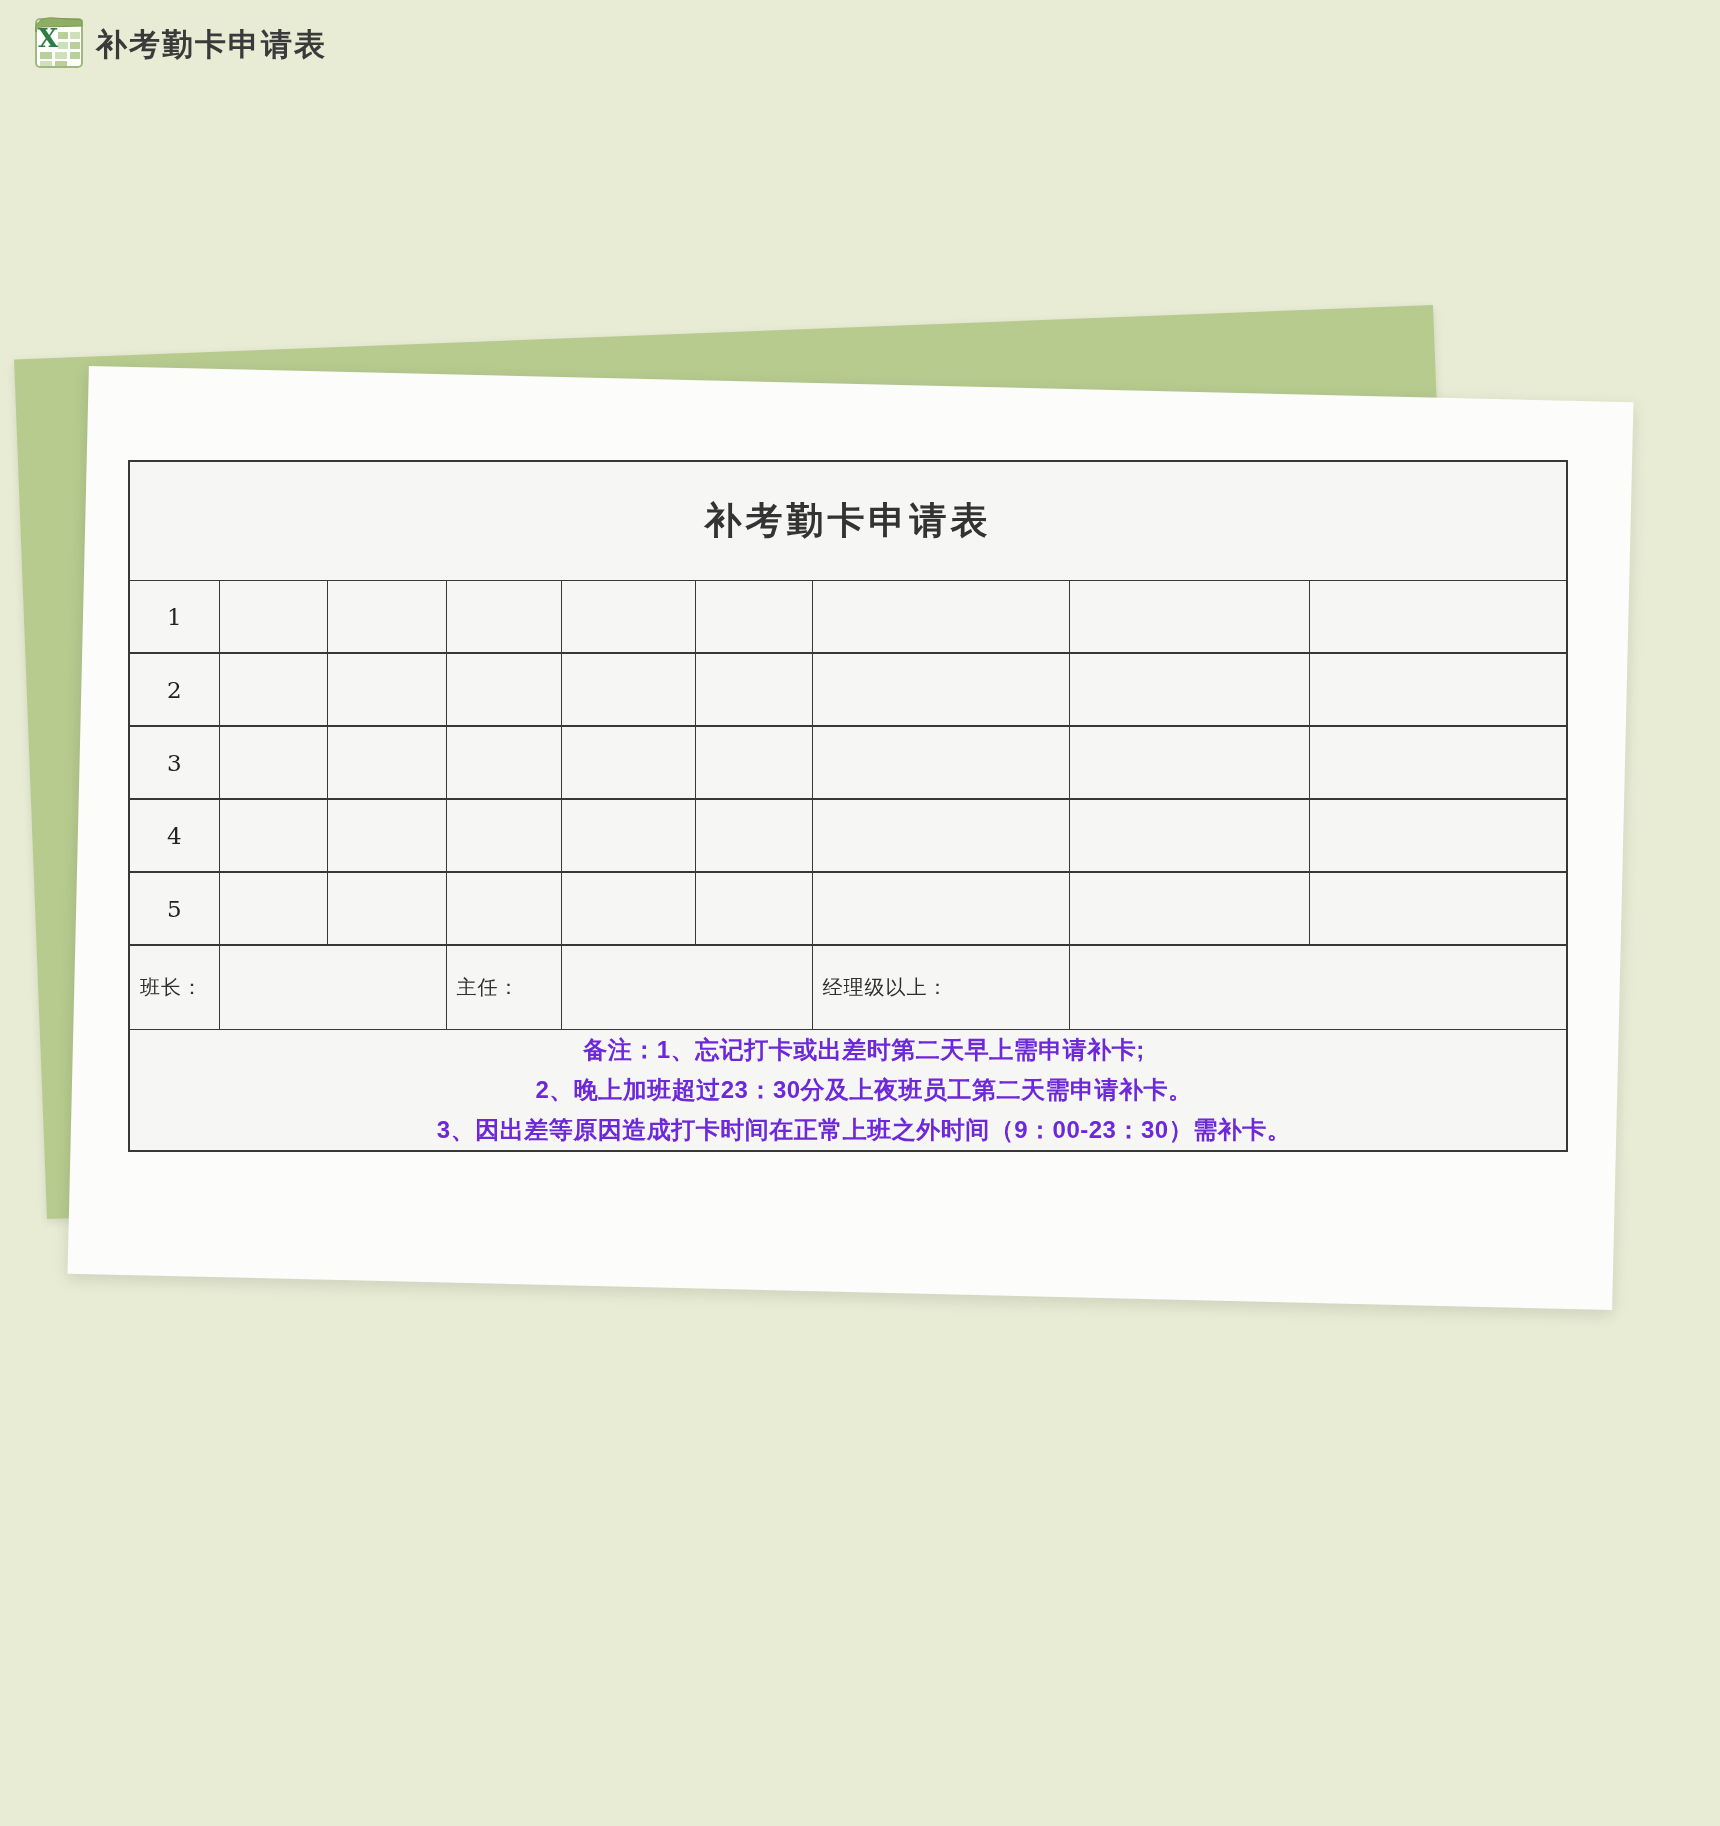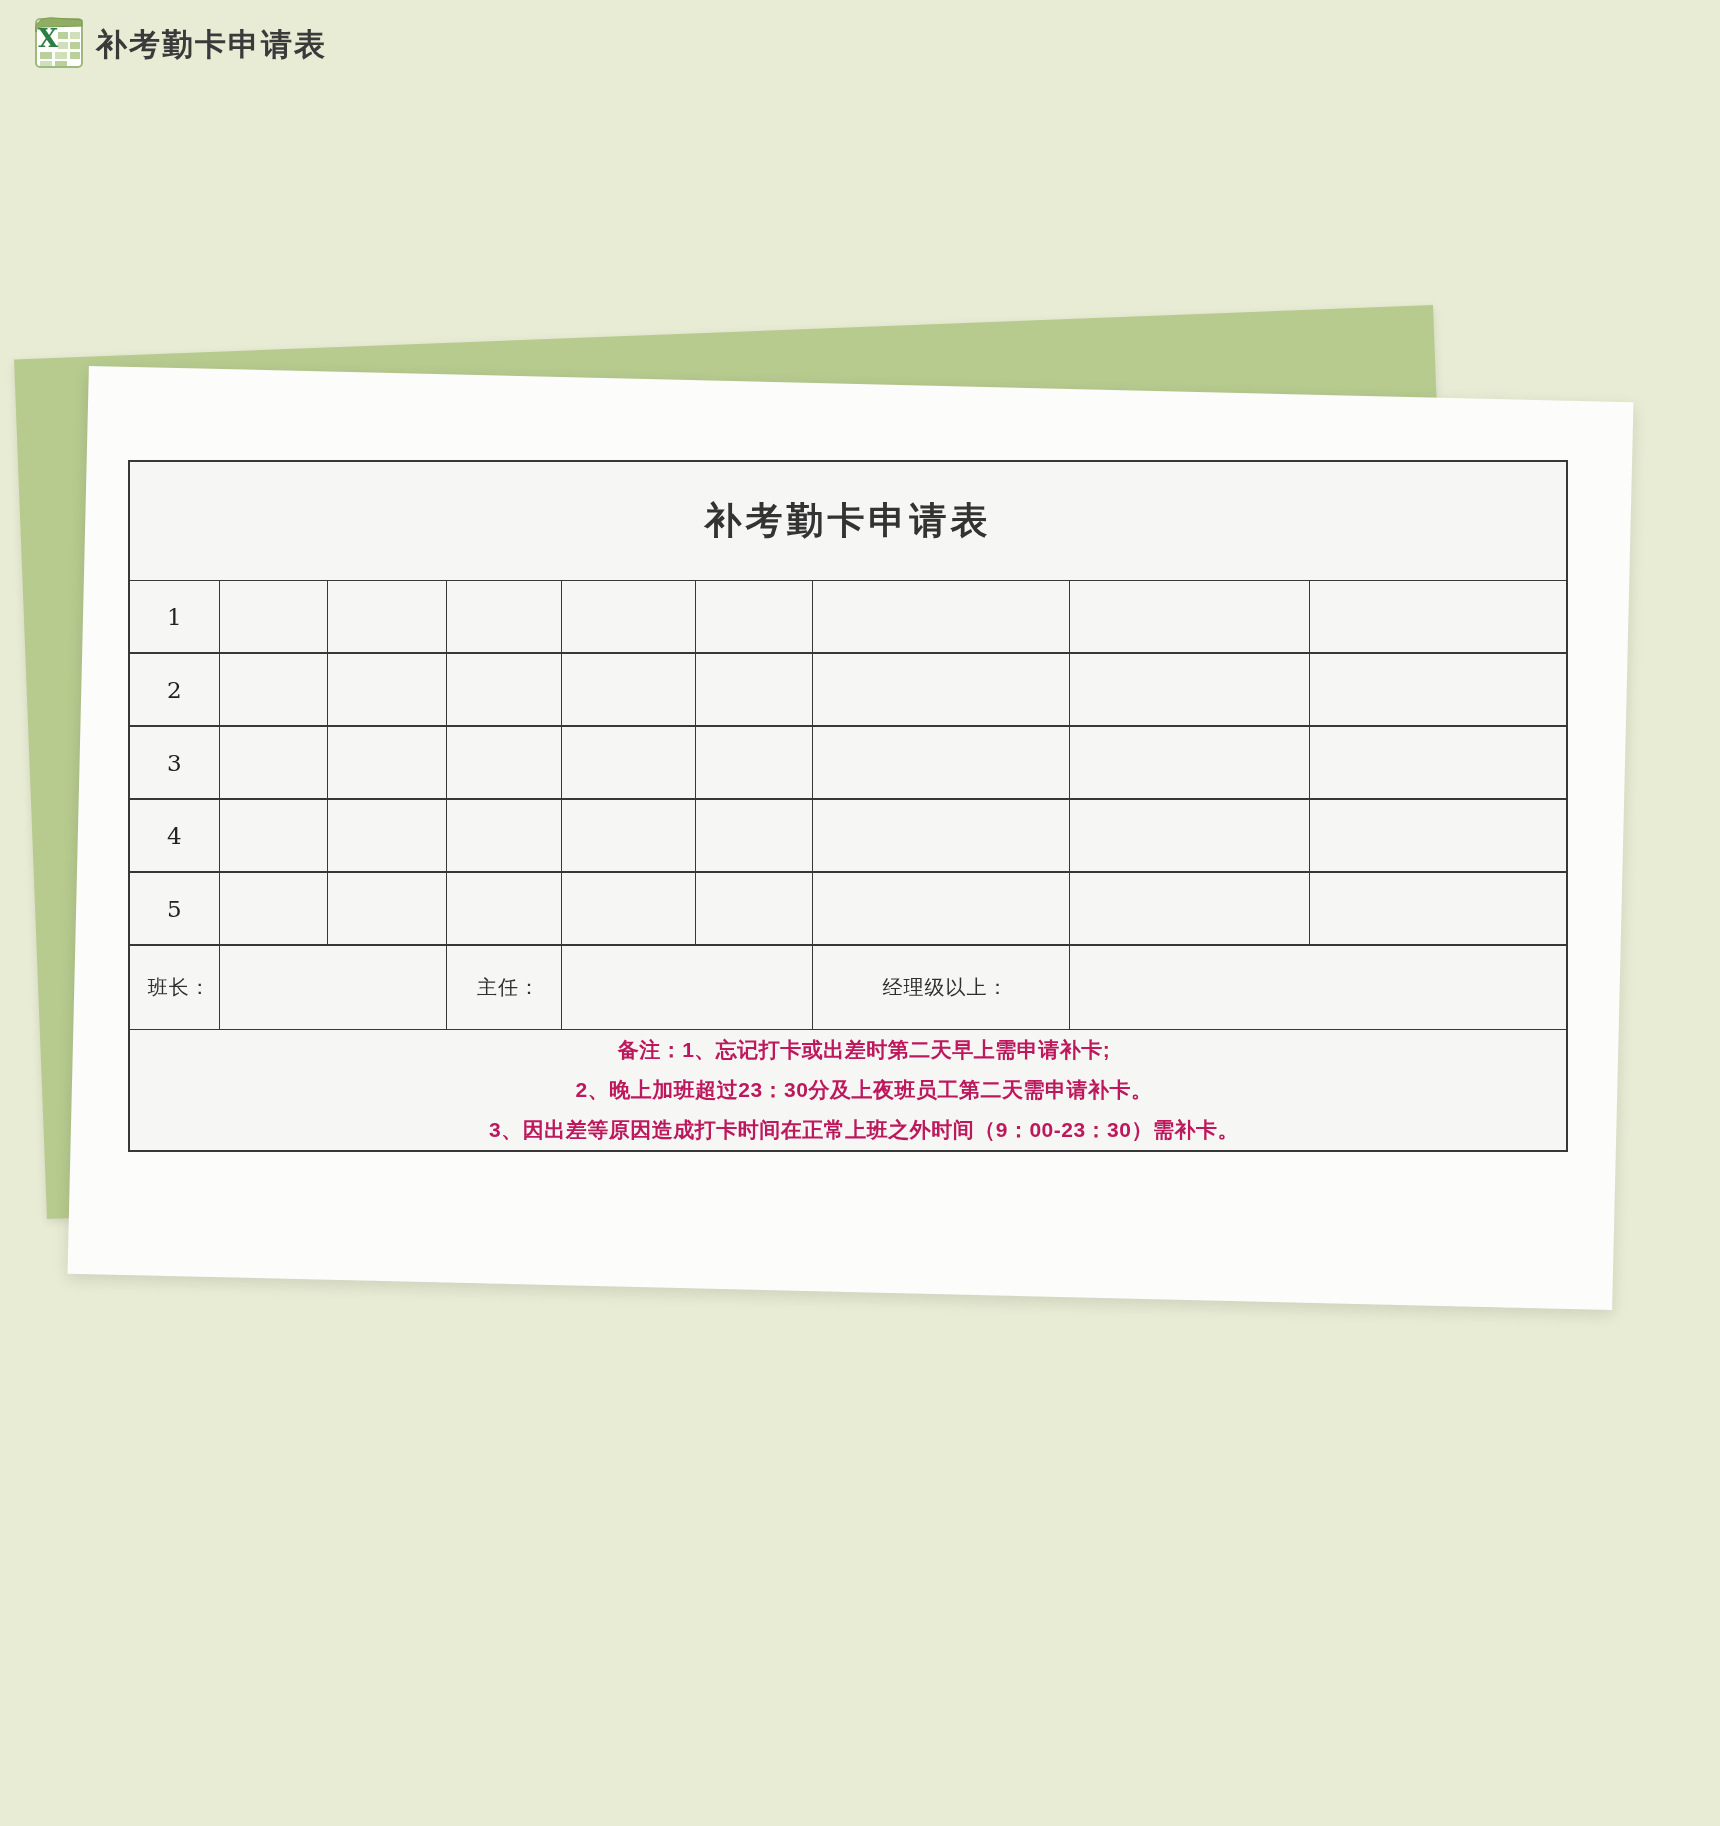--- a/index.html
+++ b/index.html
@@ -59,30 +59,30 @@
   }
   tr.body-row td{height:71px;}
   tr.body-row + tr.body-row td{border-top:2px solid #383838;}
   td.rownum{
     font-family:"DejaVu Serif","Liberation Serif",serif;
     font-size:23px;color:#222;
   }
   tr.sign-row td{
     height:83px;border-top:2px solid #383838;
     font-size:20px;font-weight:500;color:#2f2f2f;
-    text-align:center;padding-left:10px;letter-spacing:1px;
+    text-align:left;padding-left:10px;letter-spacing:1px;
   }
   td.notes-cell{
     border-top:2px solid #383838;
     text-align:left;vertical-align:top;
     padding:12px 14px 12px 12px;
     background:#f6f6f4;
   }
   .note-line{
-    font-size:21px;font-weight:600;color:#be185d;
+    font-size:24px;font-weight:600;color:#6d28d9;
     line-height:40px;letter-spacing:0.5px;white-space:nowrap;margin-left:32px;
   }
 </style>
 </head>
 <body>
 
 <div class="app-header">
   <div class="app-icon">
     <svg width="58" height="58" viewBox="0 0 58 58">
       <rect x="8" y="5" width="46" height="48" rx="4" fill="#ffffff" stroke="#9db97e" stroke-width="2"></rect>

